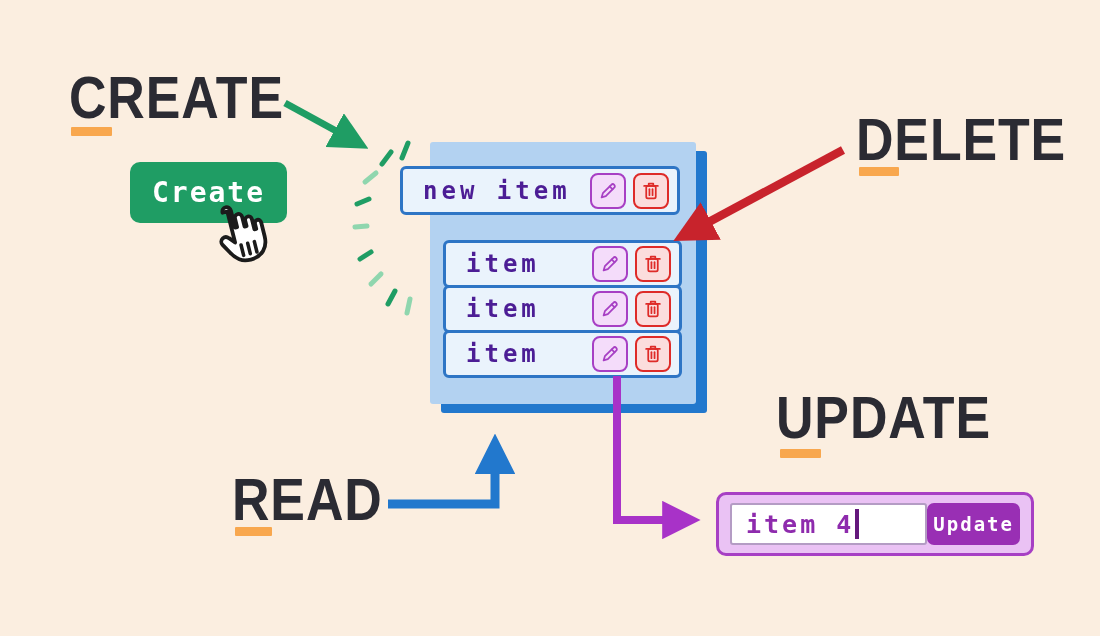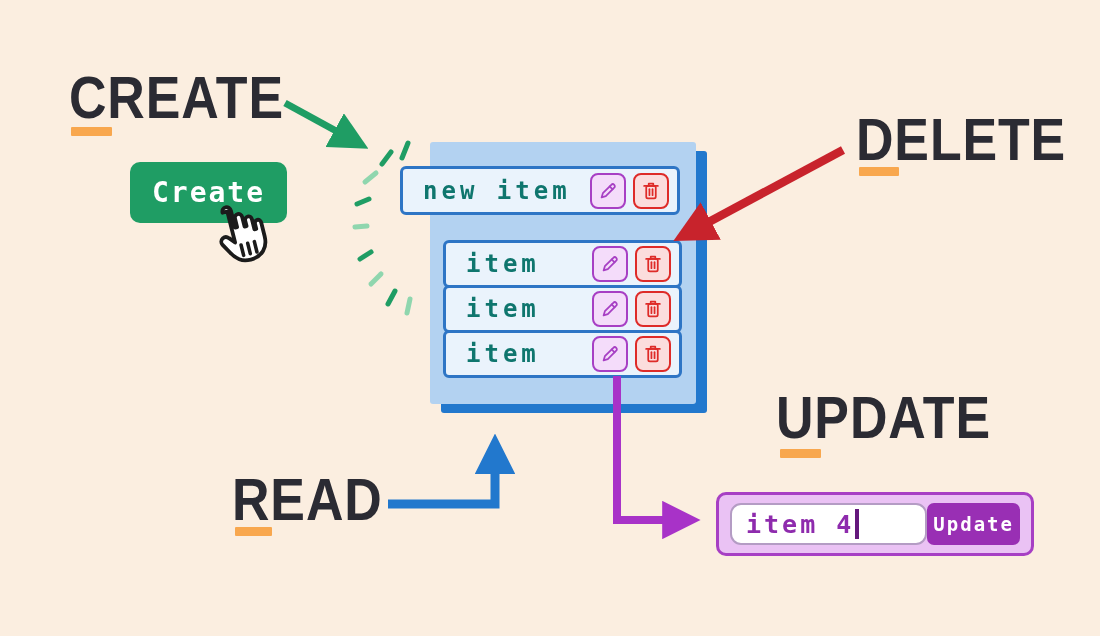--- a/index.html
+++ b/index.html
@@ -17,36 +17,36 @@
               font-family:"DejaVu Sans Mono",monospace;font-weight:bold;font-size:28px;letter-spacing:2px;}
   .hand-cursor{position:absolute;left:183px;top:202px;width:62px;height:66px;transform:rotate(-14deg);}
 
   
   .panel{position:absolute;left:407px;top:142px;width:266px;height:262px;background:#b3d2f1;
          border-radius:3px;box-shadow:11px 9px 0 0 #2278cd;}
 
   .row{position:absolute;display:flex;align-items:center;justify-content:space-between;
        background:#eaf3fc;border:3px solid #2e75c5;border-radius:6px;box-sizing:border-box;}
   .row-text{font-family:"DejaVu Sans Mono",monospace;font-weight:bold;font-size:24px;
-            color:#0f766e;letter-spacing:4px;padding-left:20px;white-space:nowrap;}
+            color:#4c1d95;letter-spacing:4px;padding-left:20px;white-space:nowrap;}
   .row-btns{display:flex;gap:7px;padding-right:8px;}
   .icon-btn{width:36px;height:36px;border-radius:8px;display:flex;align-items:center;
             justify-content:center;cursor:pointer;padding:0;box-sizing:border-box;}
   .icon-btn.edit{background:#f4dcfa;border:2.5px solid #a73fc4;color:#a73fc4;}
   .icon-btn.del{background:#fbdddd;border:2.5px solid #de2b28;color:#de2b28;}
   .icon-btn svg{width:22px;height:22px;display:block;}
 
   .new-item-row{left:377px;top:166px;width:280px;height:49px;}
   .item-row{left:420px;top:0;width:239px;height:48px;gap:28px;}
 
   
   .update-box{position:absolute;left:693px;top:492px;width:318px;height:64px;background:#eac2f4;
               border:3px solid #a73fc4;border-radius:10px;box-sizing:border-box;display:flex;
               align-items:center;justify-content:space-between;padding:0 11px;}
-  .update-input{width:208px;height:42px;background:#fff;border:2px solid #b49cc4;border-radius:11px;
+  .update-input{width:208px;height:42px;background:#fff;border:2px solid #b49cc4;border-radius:3px;
                 box-sizing:border-box;display:flex;align-items:center;padding-left:14px;cursor:text;}
   .update-input .val{font-family:"DejaVu Sans Mono",monospace;font-weight:bold;font-size:25px;
                      color:#8e2bad;letter-spacing:3px;white-space:pre;}
   .caret{display:inline-block;width:3.5px;height:30px;background:#64187c;margin-left:1px;}
   .update-btn{width:93px;height:42px;border:none;background:#992fb4;border-radius:7px;color:#fff;
               cursor:pointer;font-family:"DejaVu Sans Mono",monospace;font-weight:bold;
               font-size:19px;letter-spacing:2px;}
 
   .overlay{position:absolute;left:0;top:0;width:1100px;height:636px;pointer-events:none;}
   .defs-holder{position:absolute;width:0;height:0;overflow:hidden;}

